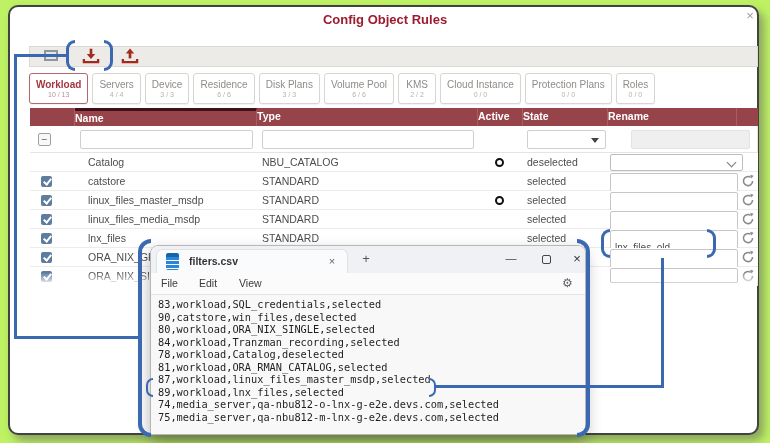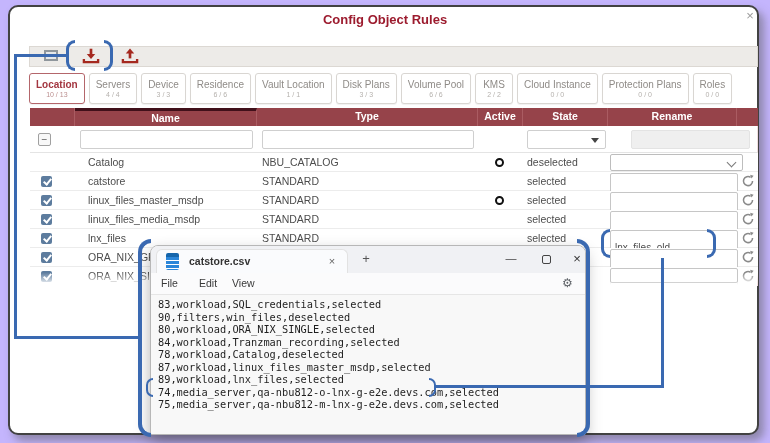--- a/index.html
+++ b/index.html
@@ -3,21 +3,21 @@
 <meta charset="utf-8">
 <style>
   :root{
     --title-red:#9c1b2e; --header-maroon:#96434a; --header-sep:#aa5c62;
     --tab-red:#a33640; --tab-red-border:#b4666b; --icon-red:#a5291f;
     --annotation-blue:#3a69b1; --checkbox-blue:#5d7c9e;
   }
   *{box-sizing:border-box;margin:0;padding:0}
   html,body{background:#fff}
   body{font-family:"Liberation Sans",sans-serif;}
-  #stage{position:relative;width:770px;height:443px;background:#c4b5fd;overflow:hidden}
+  #stage{position:relative;width:770px;height:443px;background:#bef264;overflow:hidden}
 
   
   .dialog{position:absolute;left:8px;top:5px;width:751px;height:430px;background:#fff;
     border:2px solid #424242;border-radius:10px;box-shadow:5px 6px 9px rgba(90,90,90,.5);z-index:1}
   .dlg-title{position:absolute;left:0;right:0;top:12px;text-align:center;font-size:13px;
     font-weight:bold;color:var(--title-red);z-index:2}
   .dlg-close{position:absolute;left:742px;top:8px;width:16px;height:16px;color:#9b9b9b;
     font-size:13px;line-height:16px;text-align:center;z-index:2;cursor:default}
   .dlg-close::before{content:"\00d7"}
 
@@ -36,21 +36,21 @@
     box-shadow:0 1px 1px rgba(0,0,0,.06);cursor:default}
   .tab-label{font-size:10px;color:#8f8b87;white-space:nowrap}
   .tab-count{font-size:7px;color:#b5b1ad;margin-top:1px;white-space:nowrap}
   .tab.selected{border:1px solid var(--tab-red-border)}
   .tab.selected .tab-label{color:var(--tab-red);font-weight:bold}
   .tab.selected .tab-count{color:#bb8f8f}
 
   
   .thead{position:absolute;left:30px;top:108px;width:728px;height:18px;background:var(--header-maroon);z-index:2;display:flex}
   .hc{height:32px;border-right:1px solid var(--header-sep);color:#fff;font-size:10.5px;font-weight:bold;
-    line-height:17px;text-align:center;overflow:hidden}
+    line-height:17px;overflow:hidden}
   .hc0{width:45px}.hc1{width:182px;border-top:3px solid #40101a;line-height:14px}
   .hc2{width:221px}.hc3{width:45px}.hc4{width:85px}.hc5{width:129px}.hc6{width:21px;border-right:none}
 
   .filter-row{position:absolute;left:30px;top:126px;width:728px;height:27px;background:#fff;
     border-bottom:1px solid #e4e4e4;border-right:1px solid #f0dcde;z-index:2}
   .collapse-btn{position:absolute;left:8px;top:7px;width:13px;height:13px;border:1px solid #a0a0a0;
     background:#f8f8f8;border-radius:2px;color:#555;font-size:10px;line-height:11px;text-align:center}
   .collapse-btn::before{content:"\2212"}
   .flt-input{position:absolute;top:4px;height:19px;border:1px solid #cfcfcf;border-radius:2px;background:#fff;
     font-size:10px;padding:0 4px;font-family:"Liberation Sans",sans-serif}
@@ -155,43 +155,39 @@
   <div class="tb-icon ul">
     <svg width="20" height="19" viewBox="0 0 18 17">
       <path d="M5.2 5.7 L12.8 5.7 L9 1.2 Z" fill="#a5291f"></path>
       <path d="M9 5.2 V10.2" stroke="#a5291f" stroke-width="2.4" fill="none"></path>
       <path d="M2.6 10.8 v2.8 h12.8 v-2.8" fill="none" stroke="#a5291f" stroke-width="2.1"></path>
     </svg>
   </div>
 
   <div class="tabs">
   <div class="tab selected">
-    <span class="tab-label">Location</span>
+    <span class="tab-label">Workload</span>
     <span class="tab-count">10 / 13</span>
   </div>
 
   <div class="tab">
     <span class="tab-label">Servers</span>
     <span class="tab-count">4 / 4</span>
   </div>
 
   <div class="tab">
     <span class="tab-label">Device</span>
     <span class="tab-count">3 / 3</span>
   </div>
 
   <div class="tab">
     <span class="tab-label">Residence</span>
     <span class="tab-count">6 / 6</span>
   </div>
 
-  <div class="tab">
-    <span class="tab-label">Vault Location</span>
-    <span class="tab-count">1 / 1</span>
-  </div>
 
   <div class="tab">
     <span class="tab-label">Disk Plans</span>
     <span class="tab-count">3 / 3</span>
   </div>
 
   <div class="tab">
     <span class="tab-label">Volume Pool</span>
     <span class="tab-count">6 / 6</span>
   </div>
@@ -341,48 +337,49 @@
         <path d="M10.4 0.9 L14.4 1.9 L12.0 5.2 Z" fill="#8a8a8a"></path>
       </svg>
     </span>
   </div>
 </div>
 
   <div class="notepad">
     <div class="np-titlebar">
       <div class="np-tab">
         <div class="np-file-icon"></div>
-        <div class="np-tab-label">catstore.csv</div>
+        <div class="np-tab-label">filters.csv</div>
         <div class="np-tab-close"></div>
       </div>
       <div class="np-newtab"></div>
       <div class="np-min"></div>
       <div class="np-max"></div>
       <div class="np-close"></div>
     </div>
     <div class="np-menubar">
       <div class="np-gear"></div>
 
   <div class="np-menu" style="left: 10px;">File</div>
 
   <div class="np-menu" style="left: 48px; text-align: center;">Edit</div>
 
-  <div class="np-menu" style="left: 81px;">View</div>
+  <div class="np-menu" style="left: 88px;">View</div>
 </div>
     <div class="np-content">
   <div class="csv-line">83,workload,SQL_credentials,selected</div>
 
-  <div class="csv-line">90,filters,win_files,deselected</div>
+  <div class="csv-line">90,catstore,win_files,deselected</div>
 
   <div class="csv-line">80,workload,ORA_NIX_SINGLE,selected</div>
 
   <div class="csv-line">84,workload,Tranzman_recording,selected</div>
 
   <div class="csv-line">78,workload,Catalog,deselected</div>
 
+  <div class="csv-line">81,workload,ORA_RMAN_CATALOG,selected</div>
 
   <div class="csv-line">87,workload,linux_files_master_msdp,selected</div>
 
   <div class="csv-line">89,workload,lnx_files,selected</div>
 
   <div class="csv-line">74,media_server,qa-nbu812-o-lnx-g-e2e.devs.com,selected</div>
 
 
   <div class="csv-line">75,media_server,qa-nbu812-m-lnx-g-e2e.devs.com,selected</div>
 </div>

